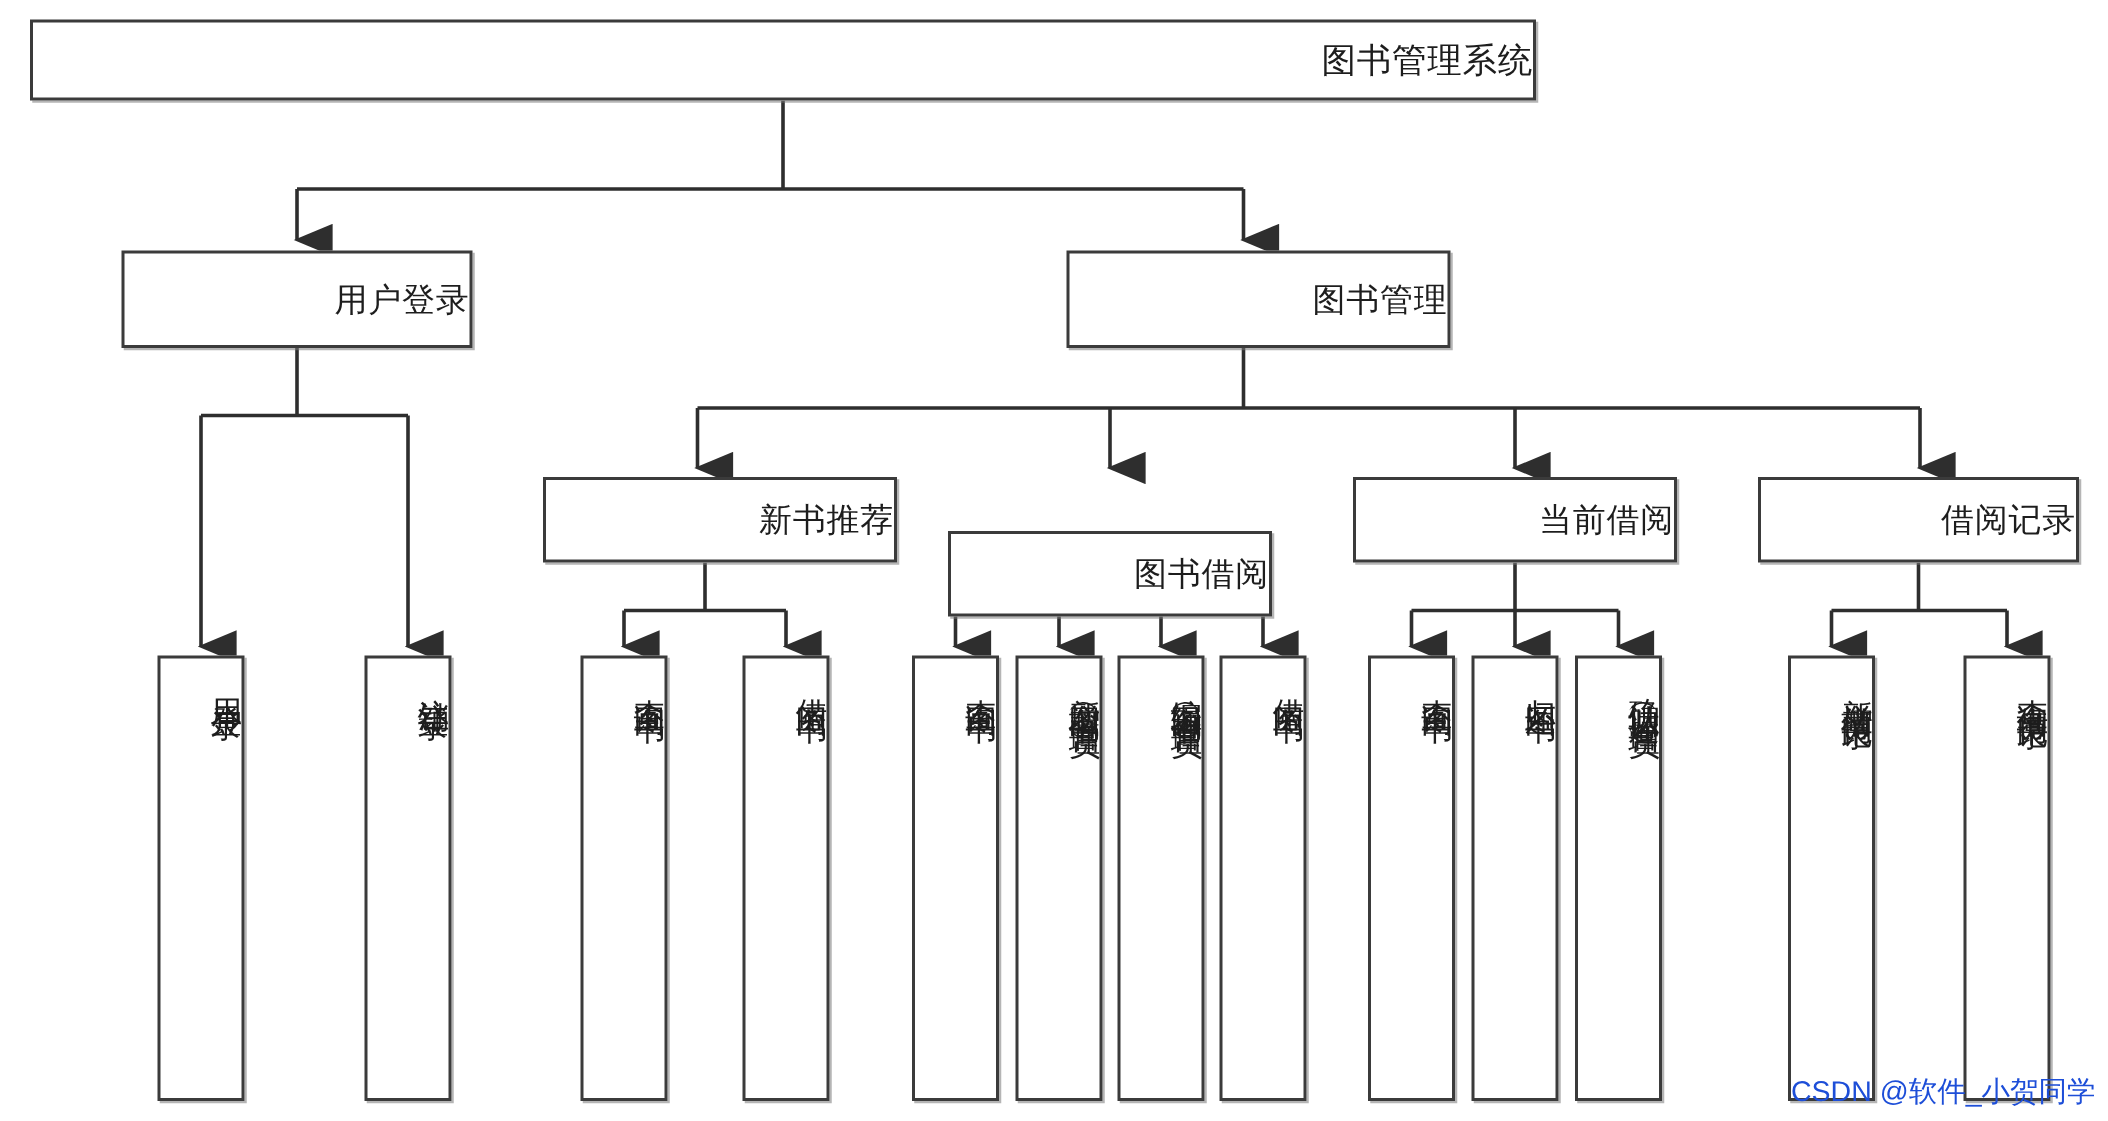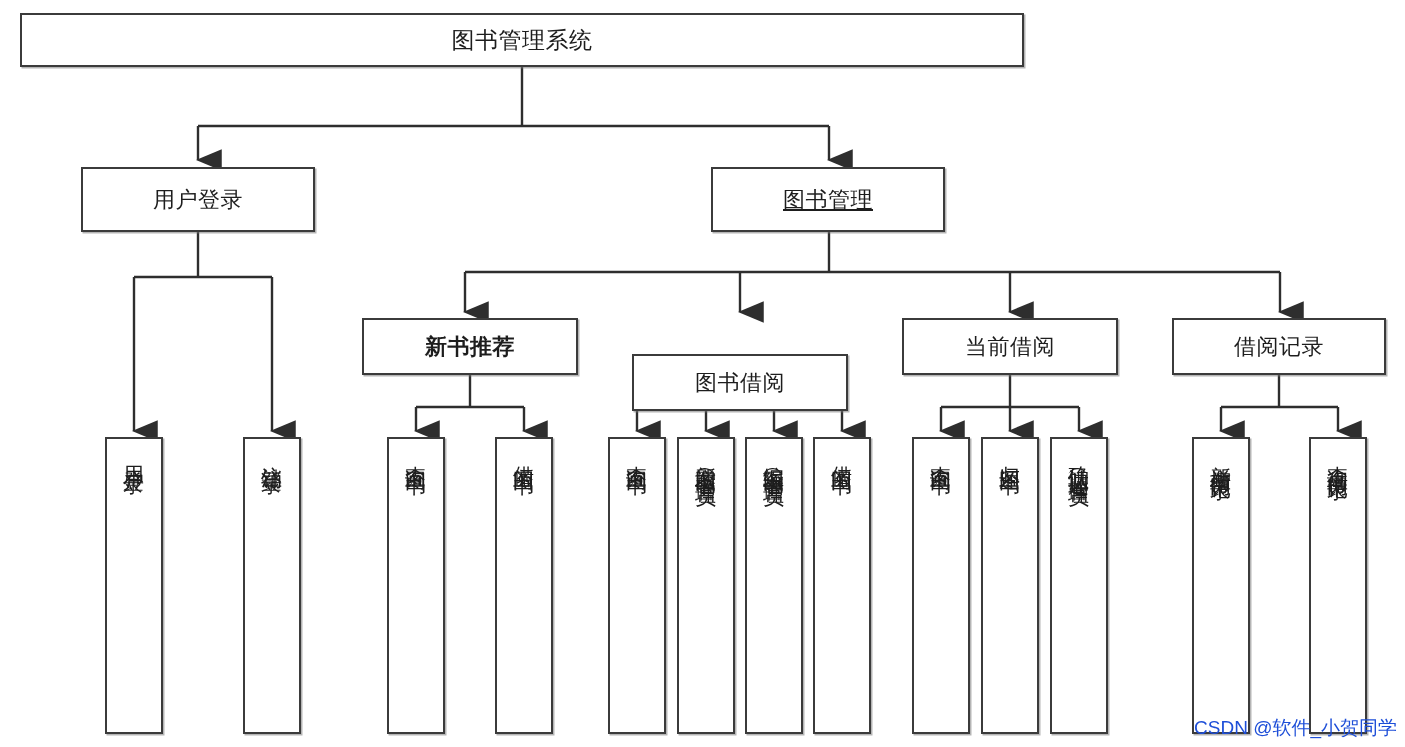--- a/index.html
+++ b/index.html
@@ -30,21 +30,21 @@
     pointer-events: none;
   }
   .node {
     position: absolute;
     box-sizing: border-box;
     background: #ffffff;
     border: 2px solid #3b3b3b;
     box-shadow: 1.5px 1.5px 0 0 rgba(120,120,120,0.55);
     display: flex;
     align-items: center;
-    justify-content: center;
+    justify-content: flex-end;
     color: #1d1d1d;
     z-index: 2;
   }
   .node .label {
     display: block;
     line-height: 1.26;
     letter-spacing: 0.5px;
     white-space: nowrap;
   }
   
@@ -135,25 +135,25 @@
     </g>
   </svg>
 
   <div class="node h root" style="left:20px; top:13px; width:1004px; height:54px;">
     <span class="label">图书管理系统</span>
   </div>
 
   <div class="node h" style="left:81px; top:167px; width:234px; height:65px;">
     <span class="label">用户登录</span>
   </div>
-  <div class="node h" style="left:711px; top:167px; width:234px; height:65px;text-decoration:underline;">
+  <div class="node h" style="left:711px; top:167px; width:256px; height:65px;">
     <span class="label">图书管理</span>
   </div>
 
-  <div class="node h" style="left:362px; top:318px; width:216px; height:57px;font-weight:bold;">
+  <div class="node h" style="left:362px; top:318px; width:236px; height:57px;">
     <span class="label">新书推荐</span>
   </div>
   <div class="node h" style="left:632px; top:318px; width:216px; height:57px;margin-top:36px;">
     <span class="label">图书借阅</span>
   </div>
   <div class="node h" style="left:902px; top:318px; width:216px; height:57px;">
     <span class="label">当前借阅</span>
   </div>
   <div class="node h" style="left:1172px; top:318px; width:214px; height:57px;">
     <span class="label">借阅记录</span>

